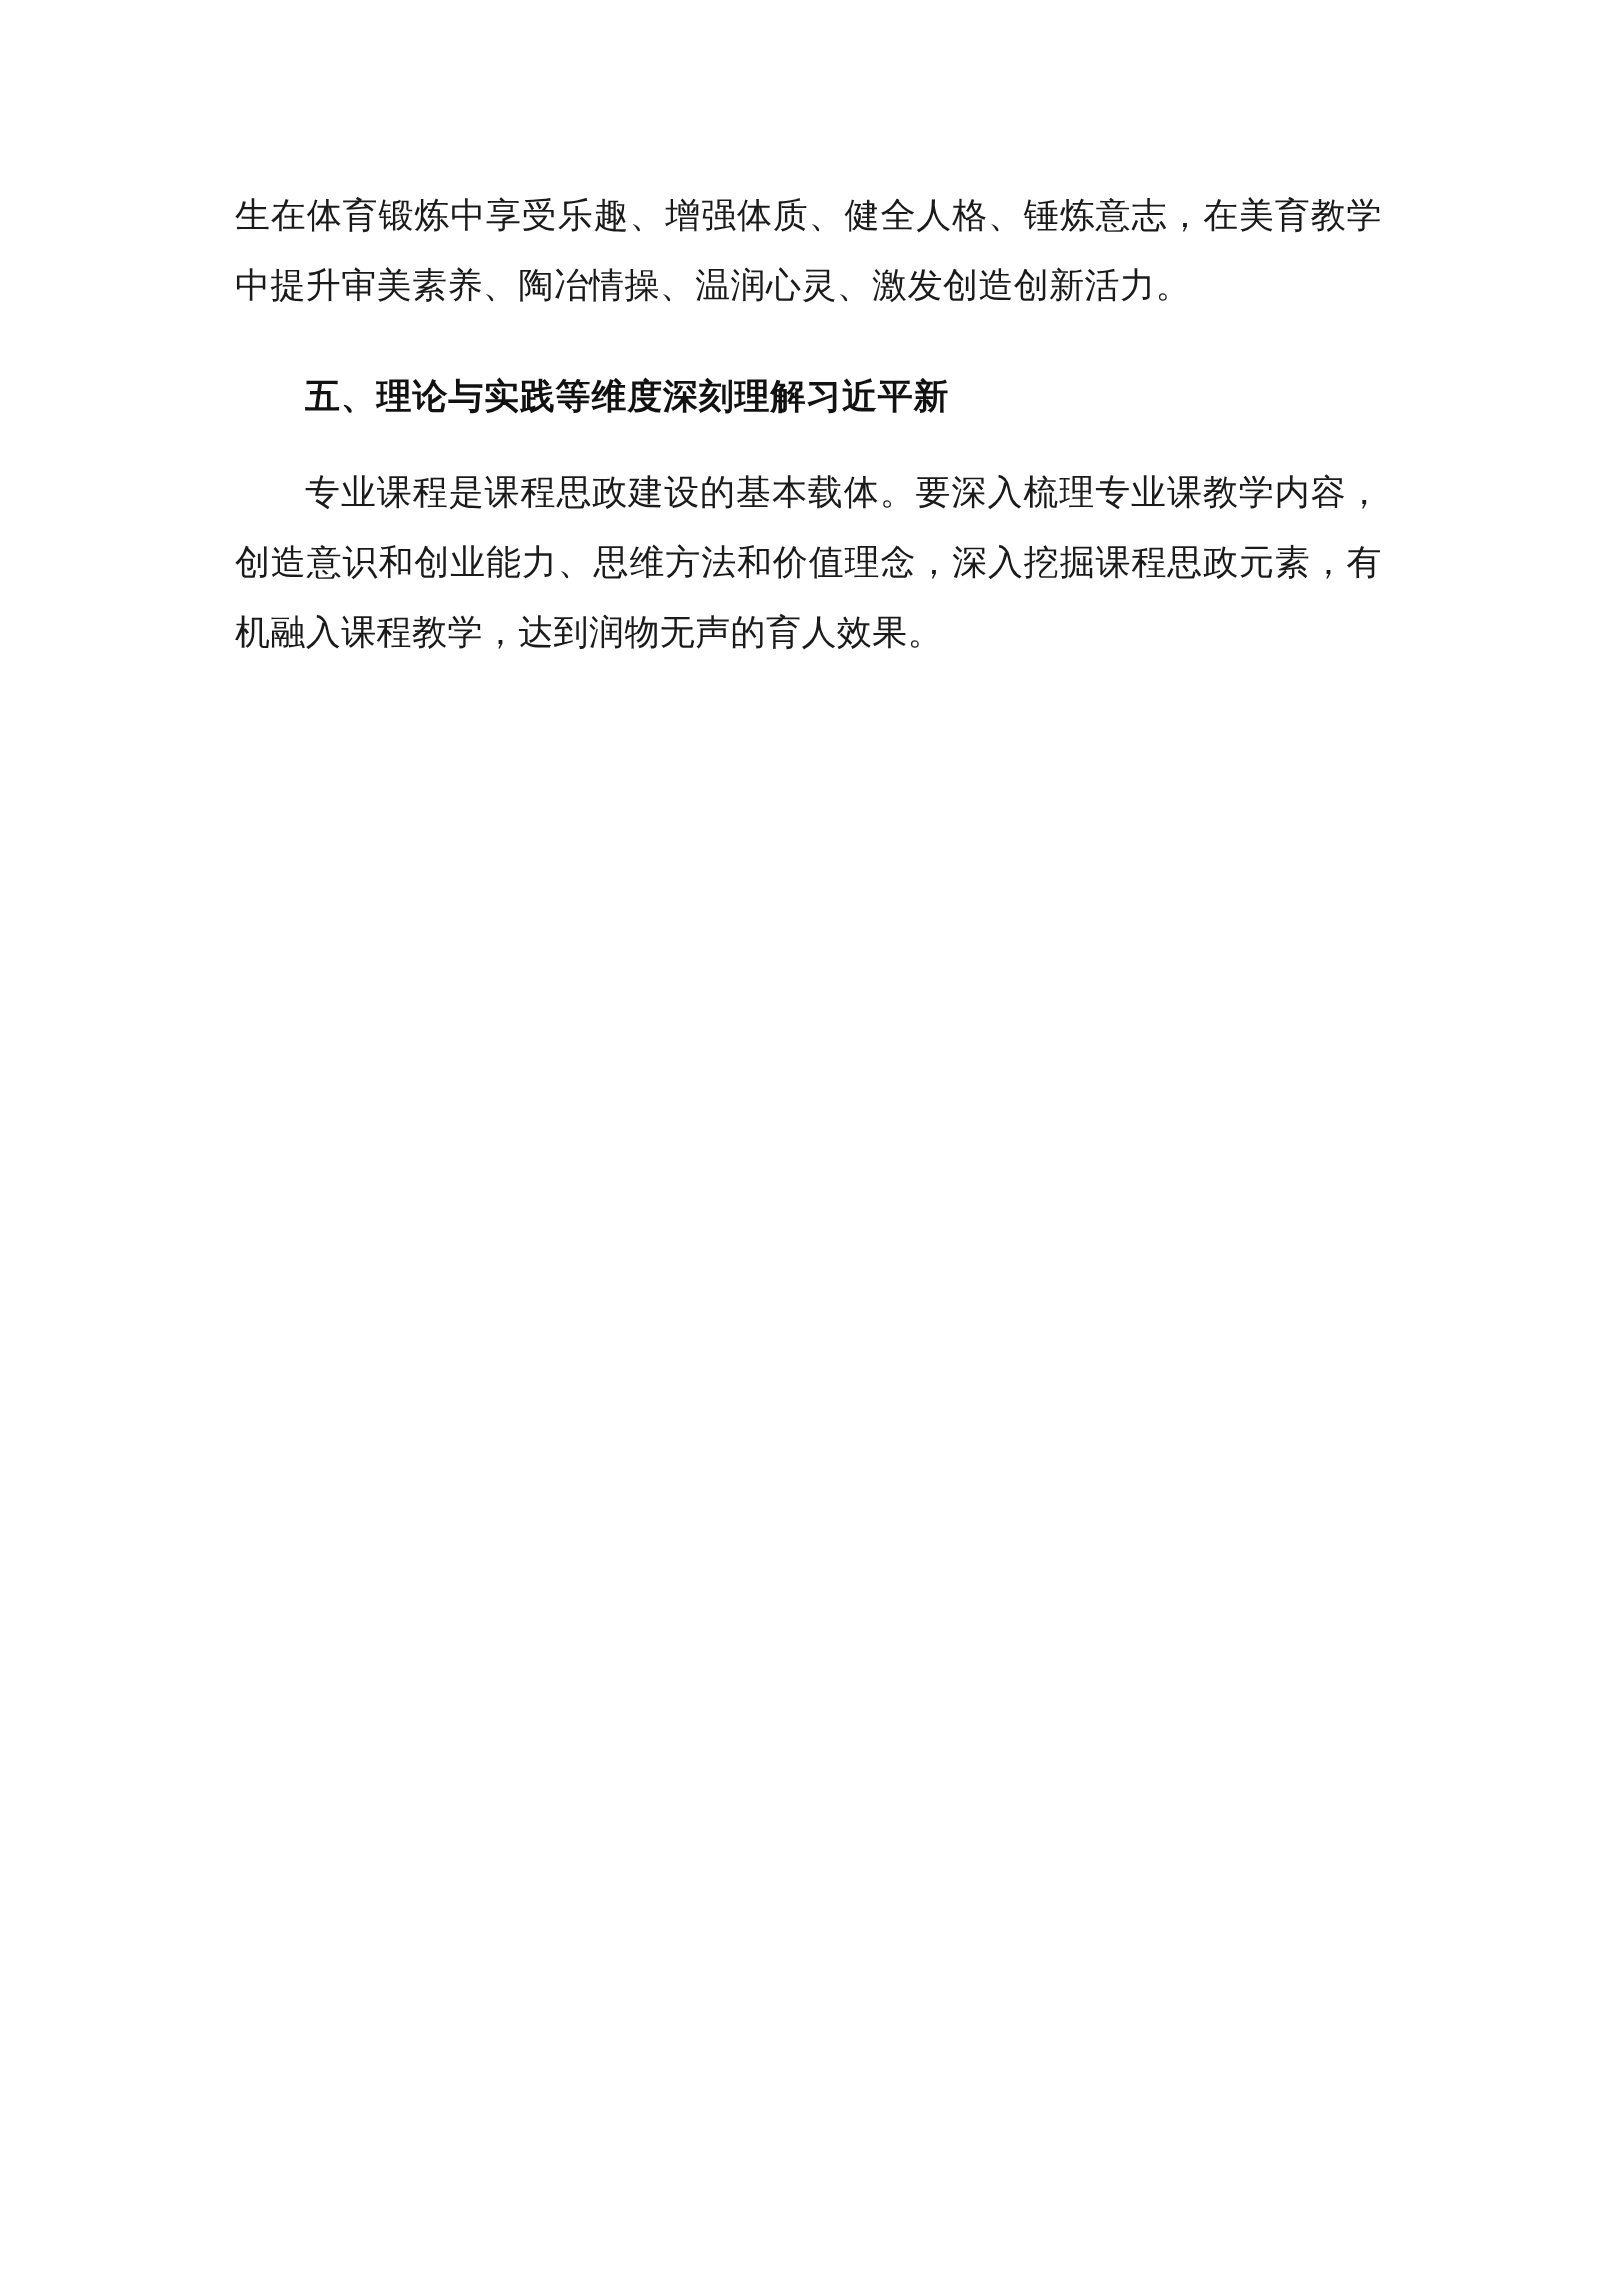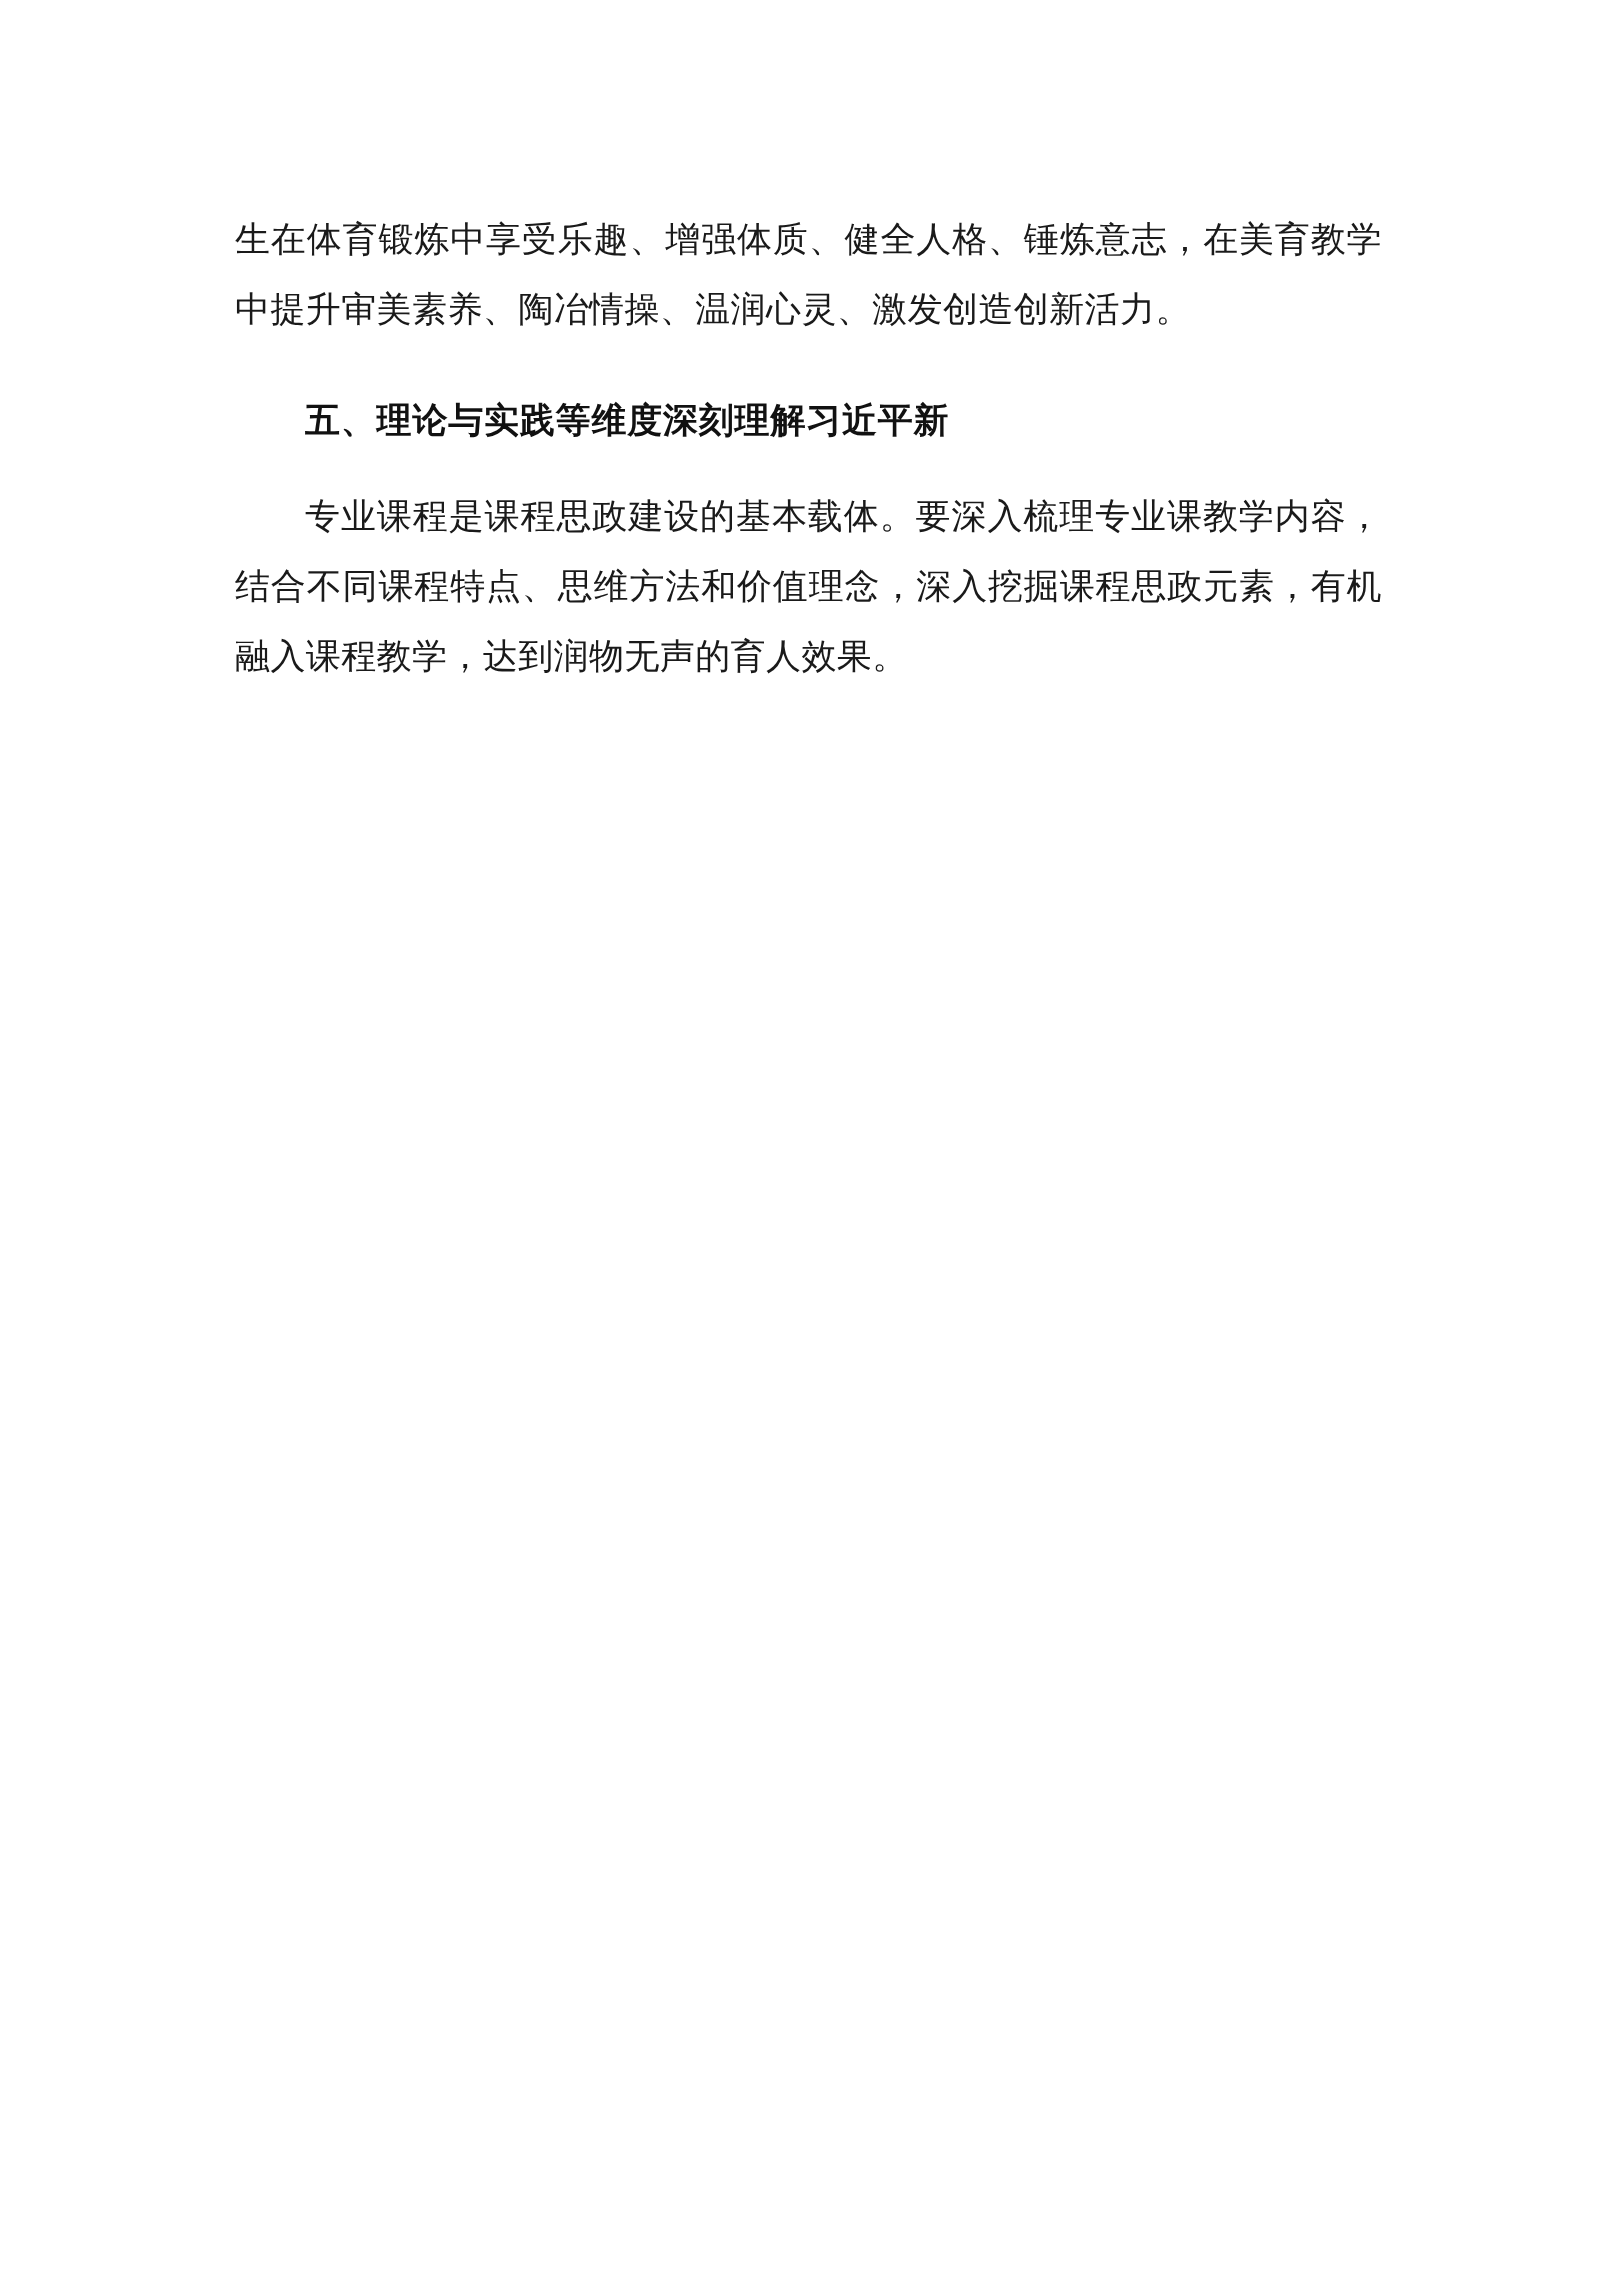--- a/index.html
+++ b/index.html
@@ -14,21 +14,21 @@
     position: relative;
     width: 1621px;
     height: 2293px;
     background: #ffffff;
     box-sizing: border-box;
     overflow: hidden;
   }
   .content {
     position: absolute;
     left: 235px;
-    top: 204px;
+    top: 180px;
     width: 1147px;
   }
   .para {
     font-size: 35px;
     line-height: 70px;
     color: #1a1a1a;
     text-align: justify;
     text-justify: inter-ideograph;
     margin: 0 0 27.4px 0;
     letter-spacing: 0.4px;
@@ -55,18 +55,18 @@
 
 <div class="page">
   <div class="content">
 
     <p class="para first">生在体育锻炼中享受乐趣、增强体质、健全人格、锤炼意志，在美育教学中提升审美素养、陶冶情操、温润心灵、激发创造创新活力。</p>
 
 
 
     <h2 class="heading">五、理论与实践等维度深刻理解习近平新</h2>
 
-    <p class="para indent">专业课程是课程思政建设的基本载体。要深入梳理专业课教学内容，结合不同课程特点、思维方法和价值理念，深入挖掘课程思政元素，有机融入课程教学，达到润物无声的育人效果。</p>
+    <p class="para indent">专业课程是课程思政建设的基本载体。要深入梳理专业课教学内容，创造意识和创业能力、思维方法和价值理念，深入挖掘课程思政元素，有机融入课程教学，达到润物无声的育人效果。</p>
 
 
   </div>
 </div>
 
 
 </body></html>

